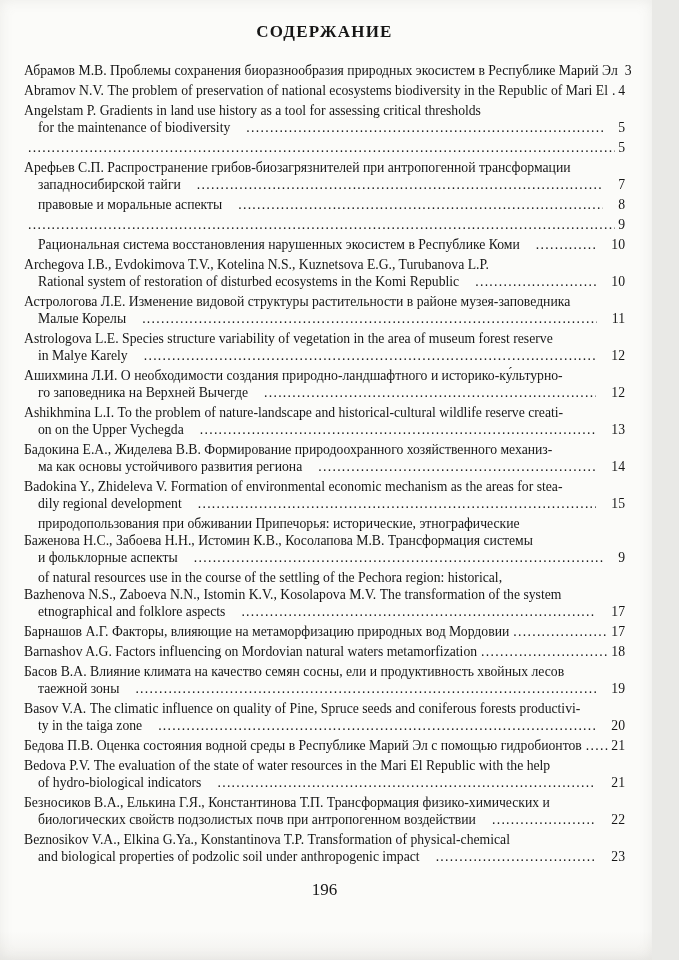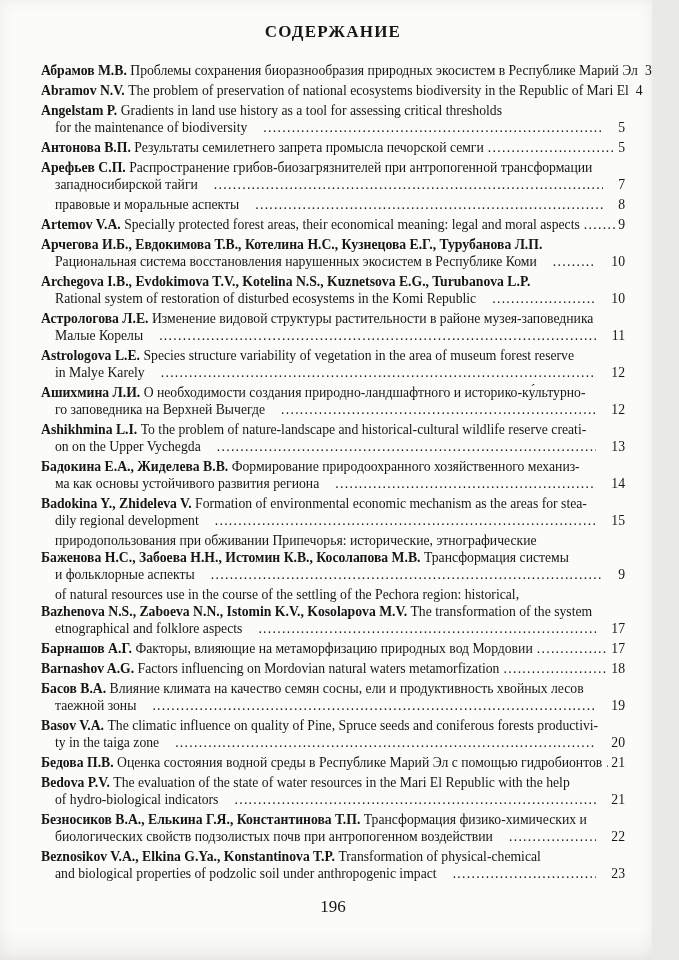--- a/index.html
+++ b/index.html
@@ -1,42 +1,42 @@
 <!DOCTYPE html>
 <html lang="ru"><head>
 <meta charset="utf-8">
 <style>
   html, body { margin: 0; padding: 0; background: #e9e9e6; }
   .page {
     width: 652px;
     height: 960px;
     box-sizing: border-box;
     margin: 0;
-    padding: 22px 27px 0 41px;
+    padding: 22px 27px 0 24px;
     background: linear-gradient(180deg, #fbfbf9 0%, #fbfbf9 97%, #f1f0ed 100%);
     font-family: "Liberation Serif", "DejaVu Serif", serif;
     color: #161616;
     overflow: hidden;
     position: relative;
     box-shadow: inset 0 0 14px rgba(120,120,115,0.12);
   }
   .title {
     margin: 0 0 20px 0;
     text-align: center;
     font-size: 17px;
     font-weight: 700;
     letter-spacing: 1.2px;
   }
   .toc { display: block; }
   .entry {
     font-size: 13.7px;
     line-height: 17px;
     margin-bottom: 3px;
   }
-  .authors { font-weight: 700; }
+  .authors { font-weight: 400; }
   .line { text-align: left; }
   .line.cont { padding-left: 14px; gap: 12px; }
   .line.last { display: flex; align-items: baseline; }
   .line.last .text { white-space: nowrap; flex: 0 0 auto; }
   .dots {
     flex: 1 1 auto;
     min-width: 0;
     overflow: hidden;
     white-space: nowrap;
     letter-spacing: 1.3px;
@@ -73,21 +73,20 @@
       <div class="entry">
         <div class="line"><span class="text"><span class="authors">Angelstam P.</span>&nbsp;<span>Gradients in land use history as a tool for assessing critical thresholds</span></span></div>
         <div class="line cont last">
           <span class="text"><span>for the maintenance of biodiversity</span></span>
           <span class="dots">............................................................................................................................................................................................................................</span>
           <span class="pagenum">5</span>
         </div>
       </div>
       <div class="entry">
         <div class="line last">
-          <span class="text"><span class="authors">Антонова В.П.</span>&nbsp;<span>Результаты семилетнего запрета промысла печорской семги</span></span>
           <span class="dots">............................................................................................................................................................................................................................</span>
           <span class="pagenum">5</span>
         </div>
       </div>
       <div class="entry">
         <div class="line"><span class="text"><span class="authors">Арефьев С.П.</span>&nbsp;<span>Распространение грибов-биозагрязнителей при антропогенной трансформации</span></span></div>
         <div class="line cont last">
           <span class="text"><span>западносибирской тайги</span></span>
           <span class="dots">............................................................................................................................................................................................................................</span>
           <span class="pagenum">7</span>
@@ -95,27 +94,25 @@
       </div>
       <div class="entry">
         <div class="line cont last">
           <span class="text"><span>правовые и моральные аспекты</span></span>
           <span class="dots">............................................................................................................................................................................................................................</span>
           <span class="pagenum">8</span>
         </div>
       </div>
       <div class="entry">
         <div class="line last">
-          <span class="text"><span class="authors">Artemov V.A.</span>&nbsp;<span>Specially protected forest areas, their economical meaning: legal and moral aspects</span></span>
           <span class="dots">............................................................................................................................................................................................................................</span>
           <span class="pagenum">9</span>
         </div>
       </div>
       <div class="entry">
-        <div class="line"><span class="text"><span class="authors">Арчегова И.Б., Евдокимова Т.В., Котелина Н.С., Кузнецова Е.Г., Турубанова Л.П.</span></span></div>
         <div class="line cont last">
           <span class="text"><span>Рациональная система восстановления нарушенных экосистем в Республике Коми</span></span>
           <span class="dots">............................................................................................................................................................................................................................</span>
           <span class="pagenum">10</span>
         </div>
       </div>
       <div class="entry">
         <div class="line"><span class="text"><span class="authors">Archegova I.B., Evdokimova T.V., Kotelina N.S., Kuznetsova E.G., Turubanova L.P.</span></span></div>
         <div class="line cont last">
           <span class="text"><span>Rational system of restoration of disturbed ecosystems in the Komi Republic</span></span>

